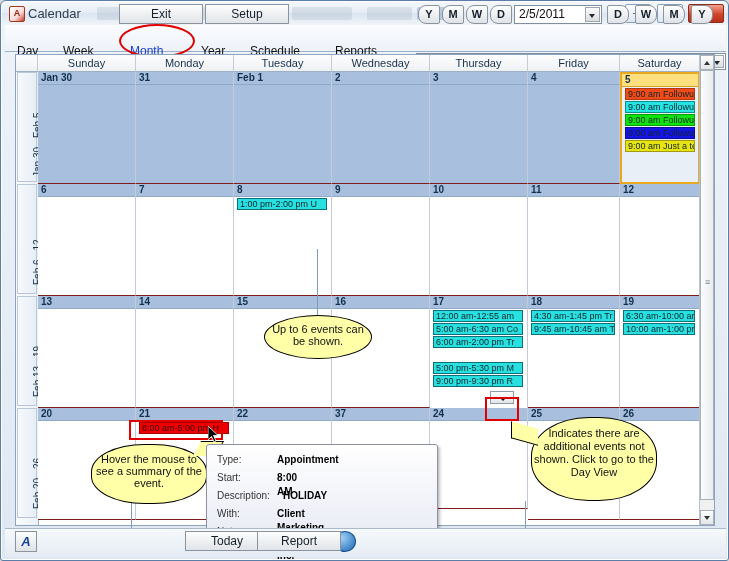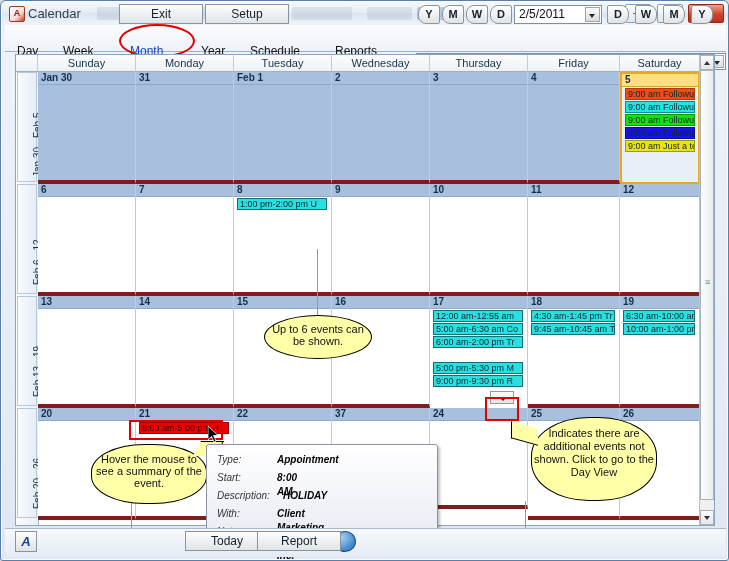--- a/index.html
+++ b/index.html
@@ -96,21 +96,21 @@
     position:absolute;left:1px;width:20px;box-sizing:border-box;
     background:linear-gradient(to right,#f7fafd,#e6edf5);
     border:1px solid #b9c8d8;
   }
   .weeklbl span{
     display:block;transform:rotate(-90deg);transform-origin:left top;
     font-size:10px;color:#1b3048;white-space:nowrap;
   }
   .daycell{
     position:absolute;box-sizing:border-box;background:#ffffff;
-    border-right:1px solid #c3ccd6;border-bottom:4px solid #7f1d1d;
+    border-right:1px solid #c3ccd6;border-bottom:1px solid #7f1d1d;
     overflow:hidden;
   }
   .daycell.week1{background:#a8c0de;}
   .daynum{
     position:absolute;left:0;top:0;right:0;height:13px;
     background:#a8c0de;border-bottom:1px solid #8fa9c8;
     font-size:10px;font-weight:bold;color:#12304c;padding-left:3px;
     line-height:12px;box-sizing:border-box;
   }
   .daynum.today{background:#ffdf7e;border-bottom-color:#d8a62a;}
@@ -166,21 +166,21 @@
   }
   .callout.oval{border-radius:50%;}
   .callout.round{border-radius:46%;}
   .leader{position:absolute;background:#000;}
   
   .tooltip{
     position:absolute;left:205px;top:443px;width:230px;height:98px;
     background:linear-gradient(#ffffff,#e8eaf4);
     border:1px solid #8e8ea4;border-radius:3px;
     box-shadow:2px 2px 3px rgba(0,0,0,.25);
-    font-size:10px;color:#1a1a1a;font-style:italic;
+    font-size:10px;color:#1a1a1a;
   }
   .tt-row{position:absolute;left:10px;height:14px;line-height:14px;}
   .tt-lbl{position:absolute;left:0;color:#333;}
   .tt-val{position:absolute;left:60px;font-weight:bold;color:#000;}
   .tt-val.wide{left:66px;}
   .cursor{
     position:absolute;left:207px;top:425px;width:12px;height:18px;
     pointer-events:none;
   }
   

